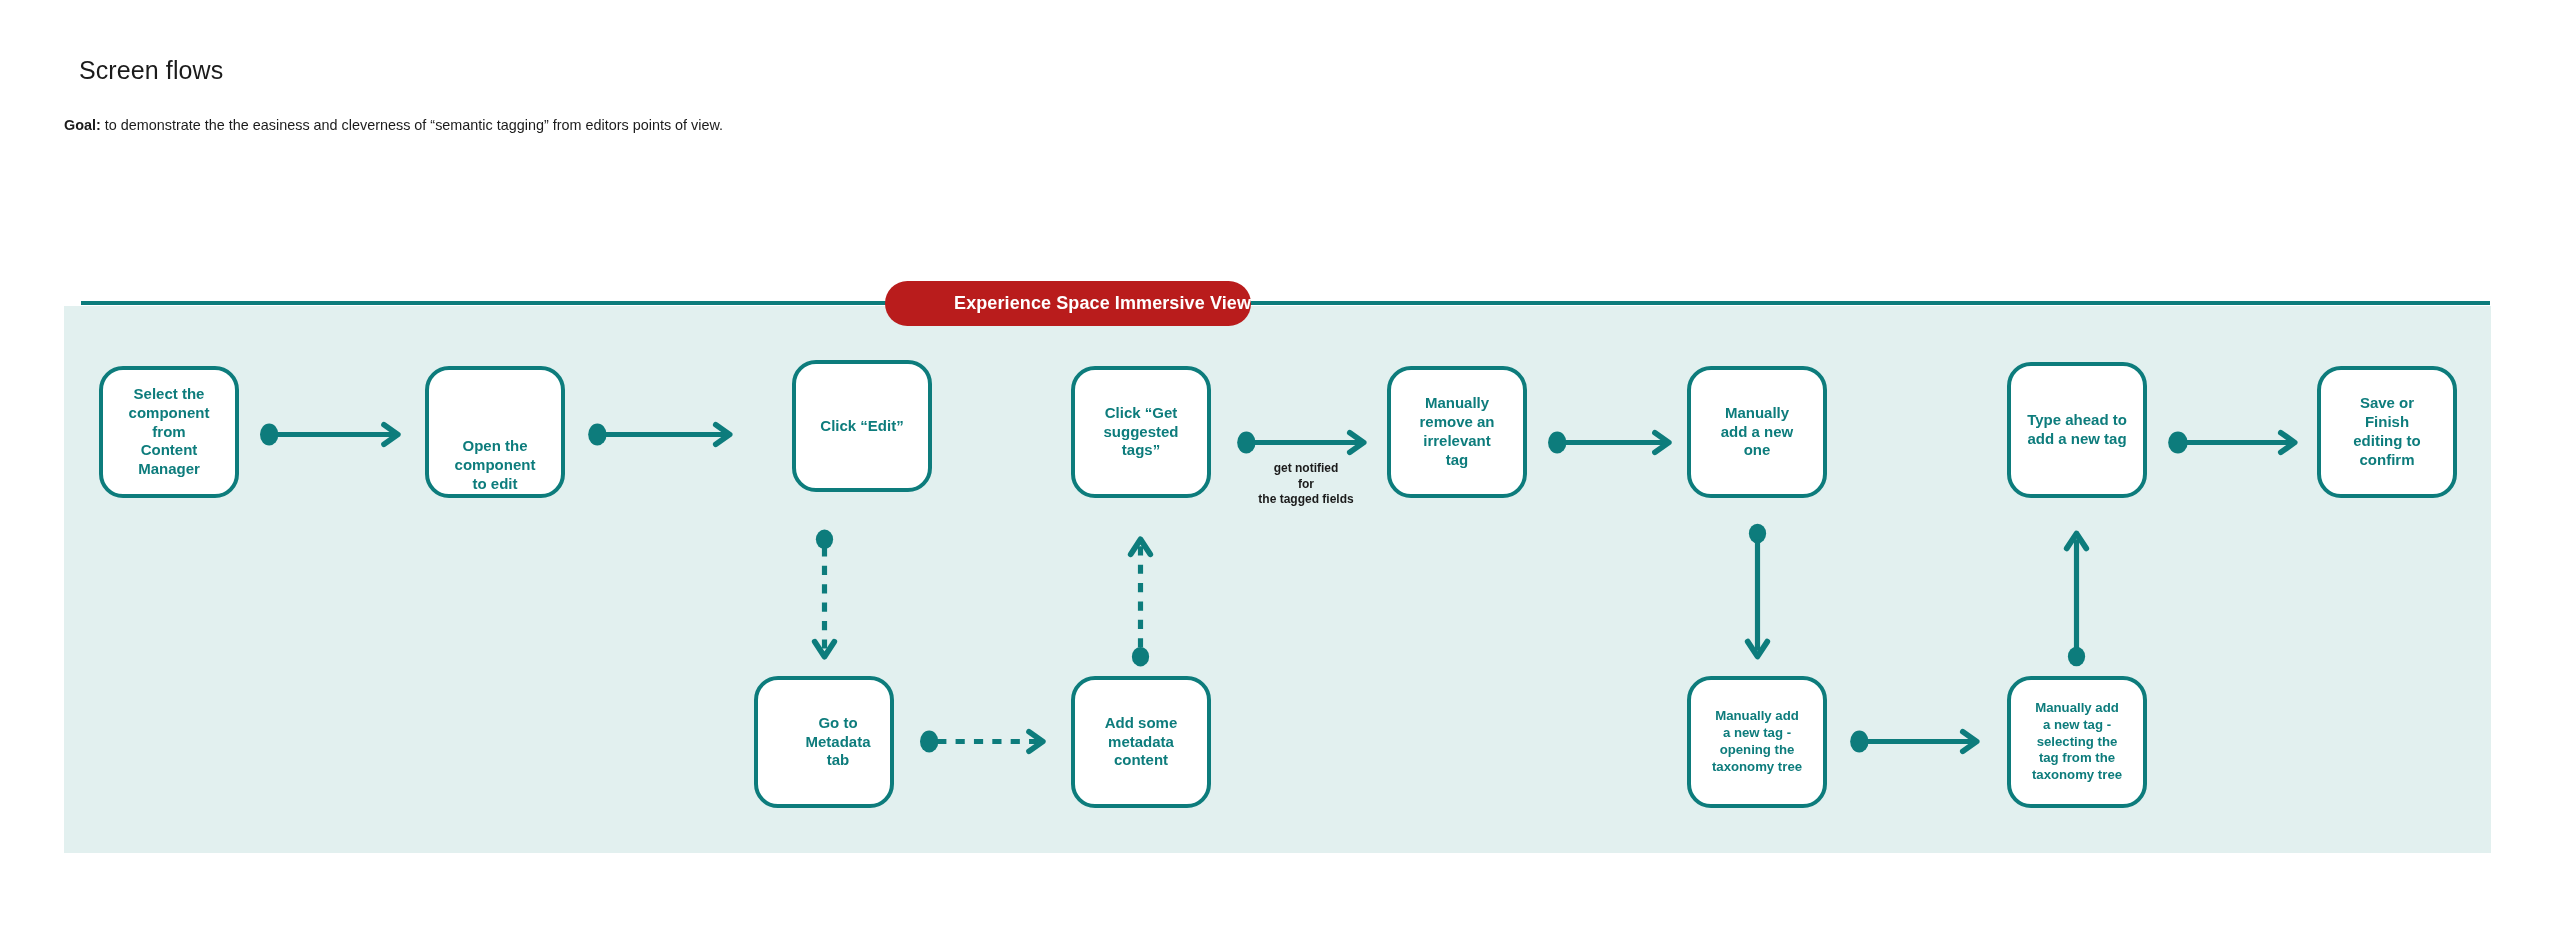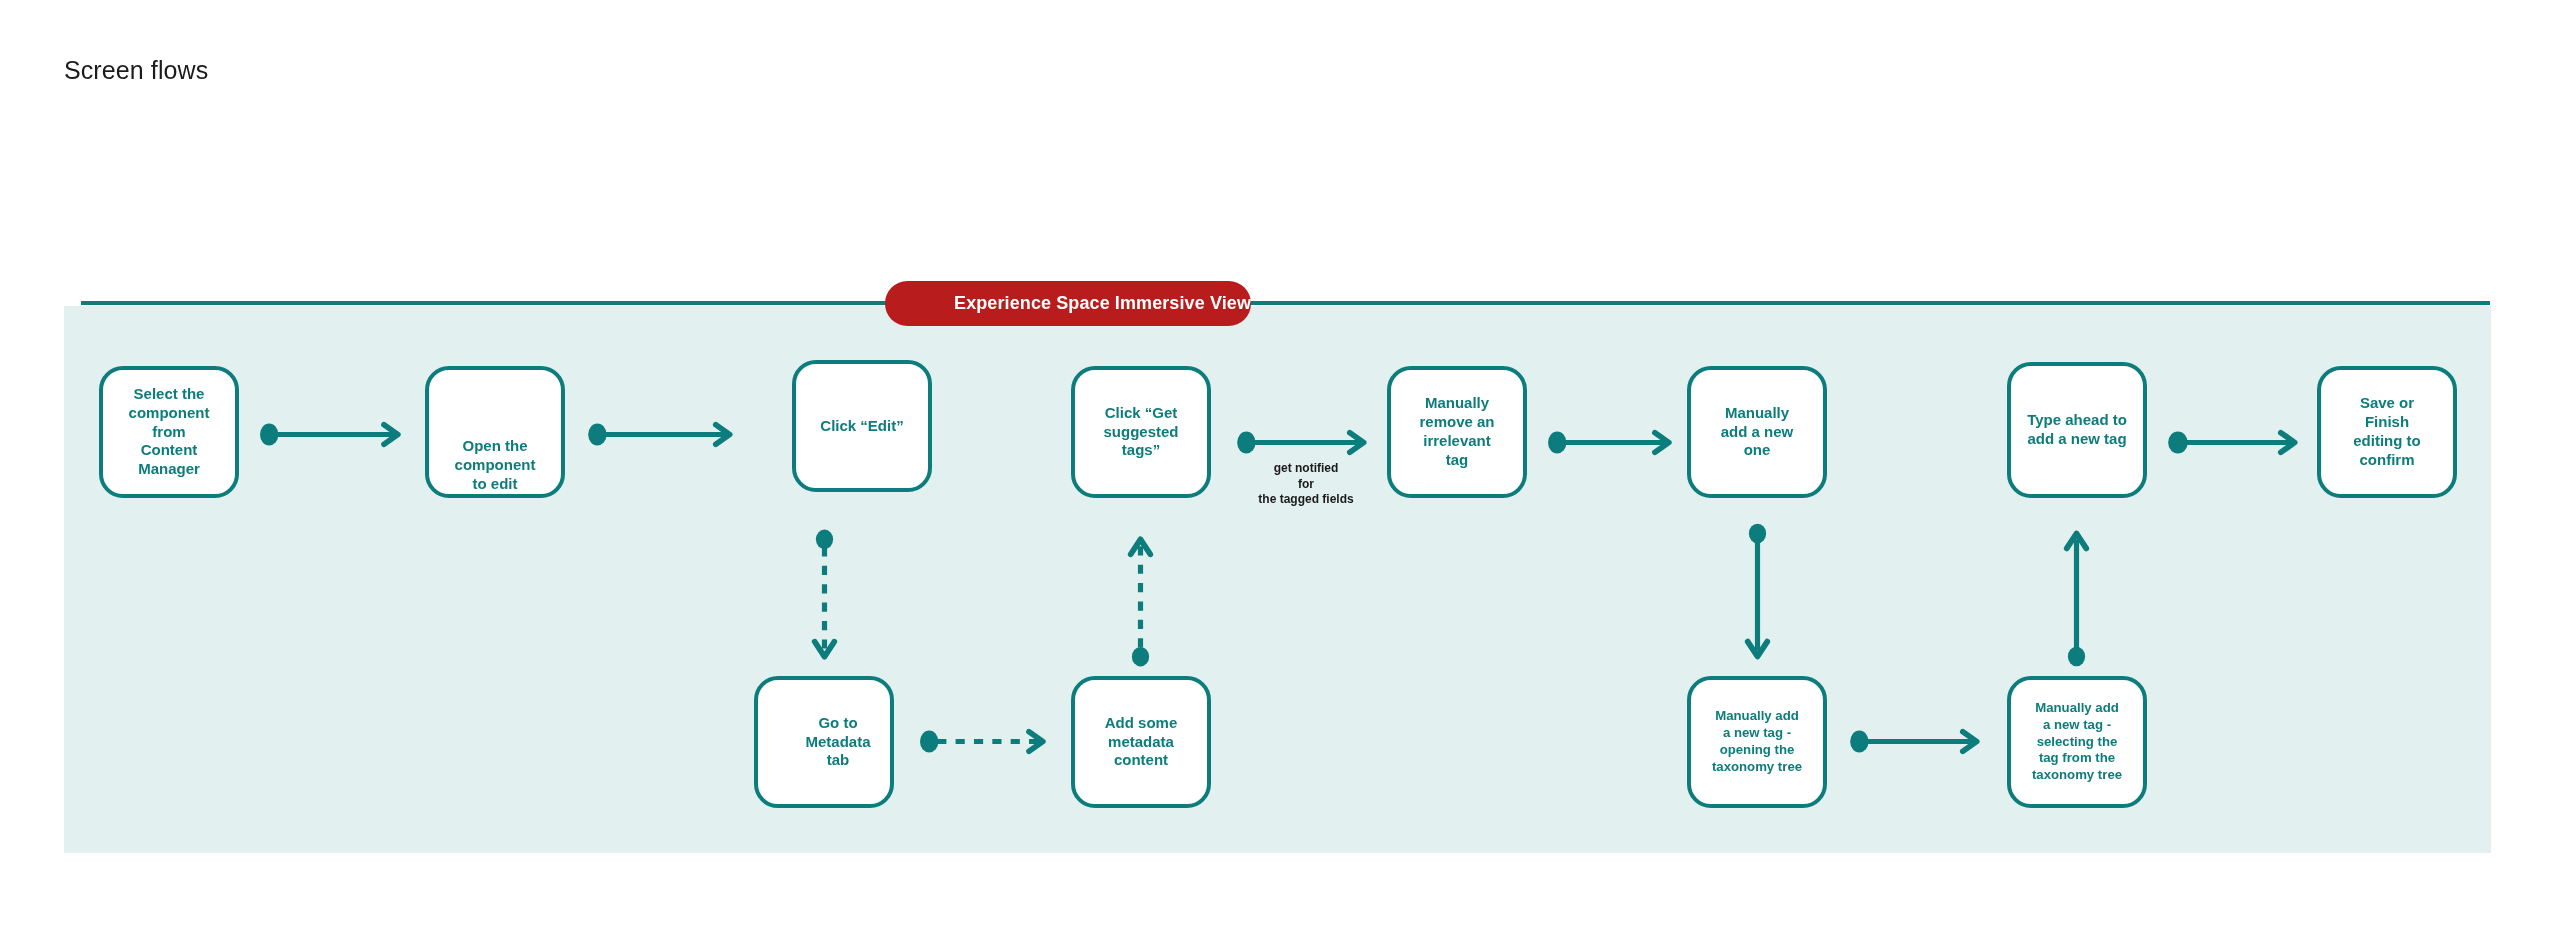--- a/index.html
+++ b/index.html
@@ -22,21 +22,21 @@
     position: absolute;
     left: 64px;
     top: 57px;
     width: 2415px;
   }
   #page-title {
     font-size: 25px;
     font-weight: 400;
     letter-spacing: 0.1px;
     color: #1b1b1b;
-    margin: 0 0 31px 0;
+    margin: 0 0 31px 15px;
     line-height: 1.1;
   }
   .meta-line {
     font-size: 14.4px;
     font-weight: 400;
     color: #1b1b1b;
     margin: 0 0 24px 0;
     line-height: 1.25;
   }
   .meta-line .meta-key {
@@ -124,20 +124,21 @@
     line-height: 1.3;
     white-space: pre-line;
   }
 </style>
 </head>
 <body>
 
 <div id="header-block">
   <h1 id="page-title">Screen flows</h1>
 
+  <p class="meta-line"><span class="meta-key">Goal:</span><span> to demonstrate the the easiness and cleverness of “semantic tagging” from editors points of view.</span></p>
 
 </div>
 
 <div id="flow-panel"></div>
 <div id="panel-top-rule"></div>
 
 <div id="panel-title-pill">
   <span class="pill-text">Experience Space Immersive View</span>
 </div>
 

